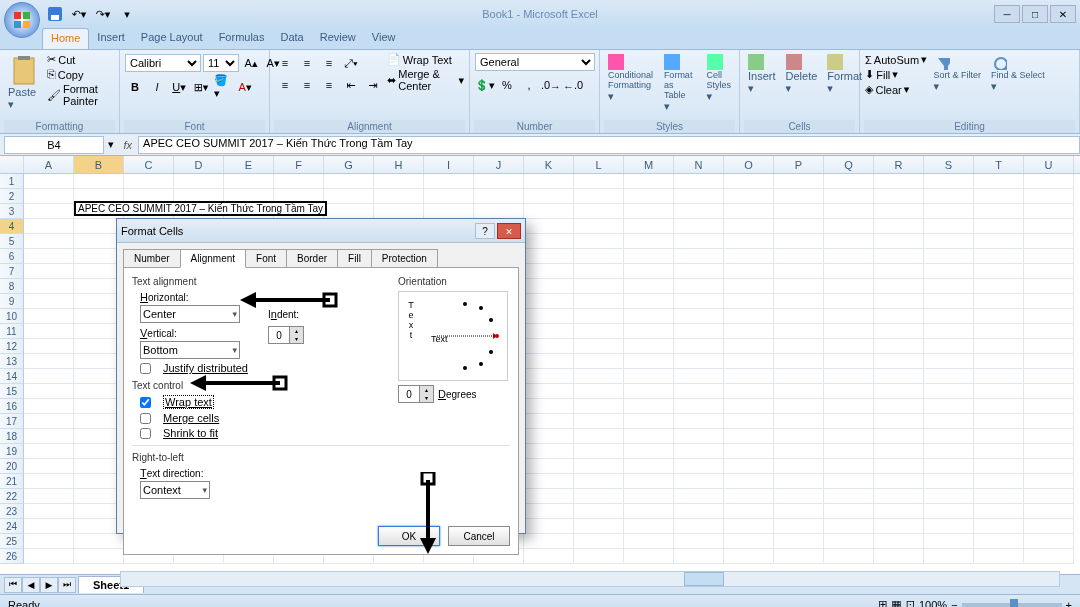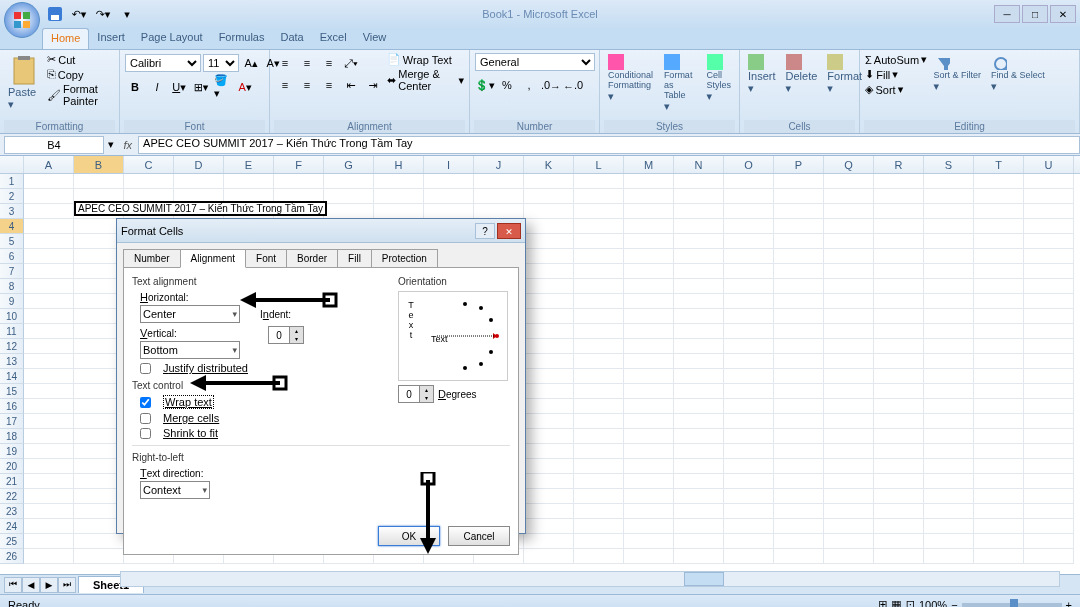--- a/index.html
+++ b/index.html
@@ -110,21 +110,21 @@
     <div class="win-btn">✕</div>
   </div>
 </div>
 
 <div class="tabs">
   <div class="tab active">Home</div>
   <div class="tab">Insert</div>
   <div class="tab">Page Layout</div>
   <div class="tab">Formulas</div>
   <div class="tab">Data</div>
-  <div class="tab">Excel</div>
+  <div class="tab">Review</div>
   <div class="tab">View</div>
 </div>
 
 <div class="ribbon">
   <div class="rg" style="width:120px">
     <div class="rg-body">
       <div class="rbtn rbtn-lg"><svg viewBox="0 0 32 32">
             <rect x="6" y="4" width="20" height="26" fill="#e8c878" stroke="#b89848"></rect>
             <rect x="10" y="2" width="12" height="4" fill="#888"></rect>
           </svg><span>Paste</span>▾</div>
@@ -224,21 +224,21 @@
             <rect width="20" height="20" fill="#cc8"></rect>
           </svg><span>Format</span>▾</div>
     </div>
     <div class="rg-title">Cells</div>
   </div>
   <div class="rg" style="flex:1">
     <div class="rg-body">
       <div>
         <div class="rrow">Σ <span>AutoSum</span> ▾</div>
         <div class="rrow">⬇ <span>Fill</span> ▾</div>
-        <div class="rrow">◈ <span>Sort</span> ▾</div>
+        <div class="rrow">◈ <span>Clear</span> ▾</div>
       </div>
       <div class="rbtn"><svg width="24" height="24">
             <path d="M4 4h16l-6 8v8l-4-2v-6z" fill="#5b8fc7"></path>
           </svg><span style="font-size:9px">Sort &amp; Filter</span>▾</div>
       <div class="rbtn"><svg width="24" height="24">
             <circle cx="10" cy="10" r="6" fill="none" stroke="#5b8fc7" stroke-width="2"></circle>
             <line x1="14" y1="14" x2="20" y2="20" stroke="#5b8fc7" stroke-width="2"></line>
           </svg><span style="font-size:9px">Find &amp; Select</span>▾</div>
     </div>
     <div class="rg-title">Editing</div>
@@ -950,21 +950,21 @@
     <div class="dlg-tab">Fill</div>
     <div class="dlg-tab">Protection</div>
   </div>
   <div class="dlg-body">
     <div class="dlg-section">Text alignment</div>
     <div class="dlg-label"><u>H</u><span></span>orizontal:</div>
     <div style="display:flex;align-items:center;">
       <div class="dlg-select">
           <span>Center</span>
         </div>
-      <span style="margin-left:20px;font-size:10px">I<u>n</u>dent:</span>
+      <span style="margin-left:28px;font-size:10px">I<u>n</u>dent:</span>
     </div>
     <div class="dlg-label"><u>V</u>ertical:</div>
     <div style="display:flex">
       <div class="dlg-select">
           <span>Bottom</span>
         </div>
       <div class="dlg-spin" style="position:absolute;left:136px;top:58px">
           <input value="0" style="">
           <div class="dlg-spin-btns">
             <div>▴</div>

